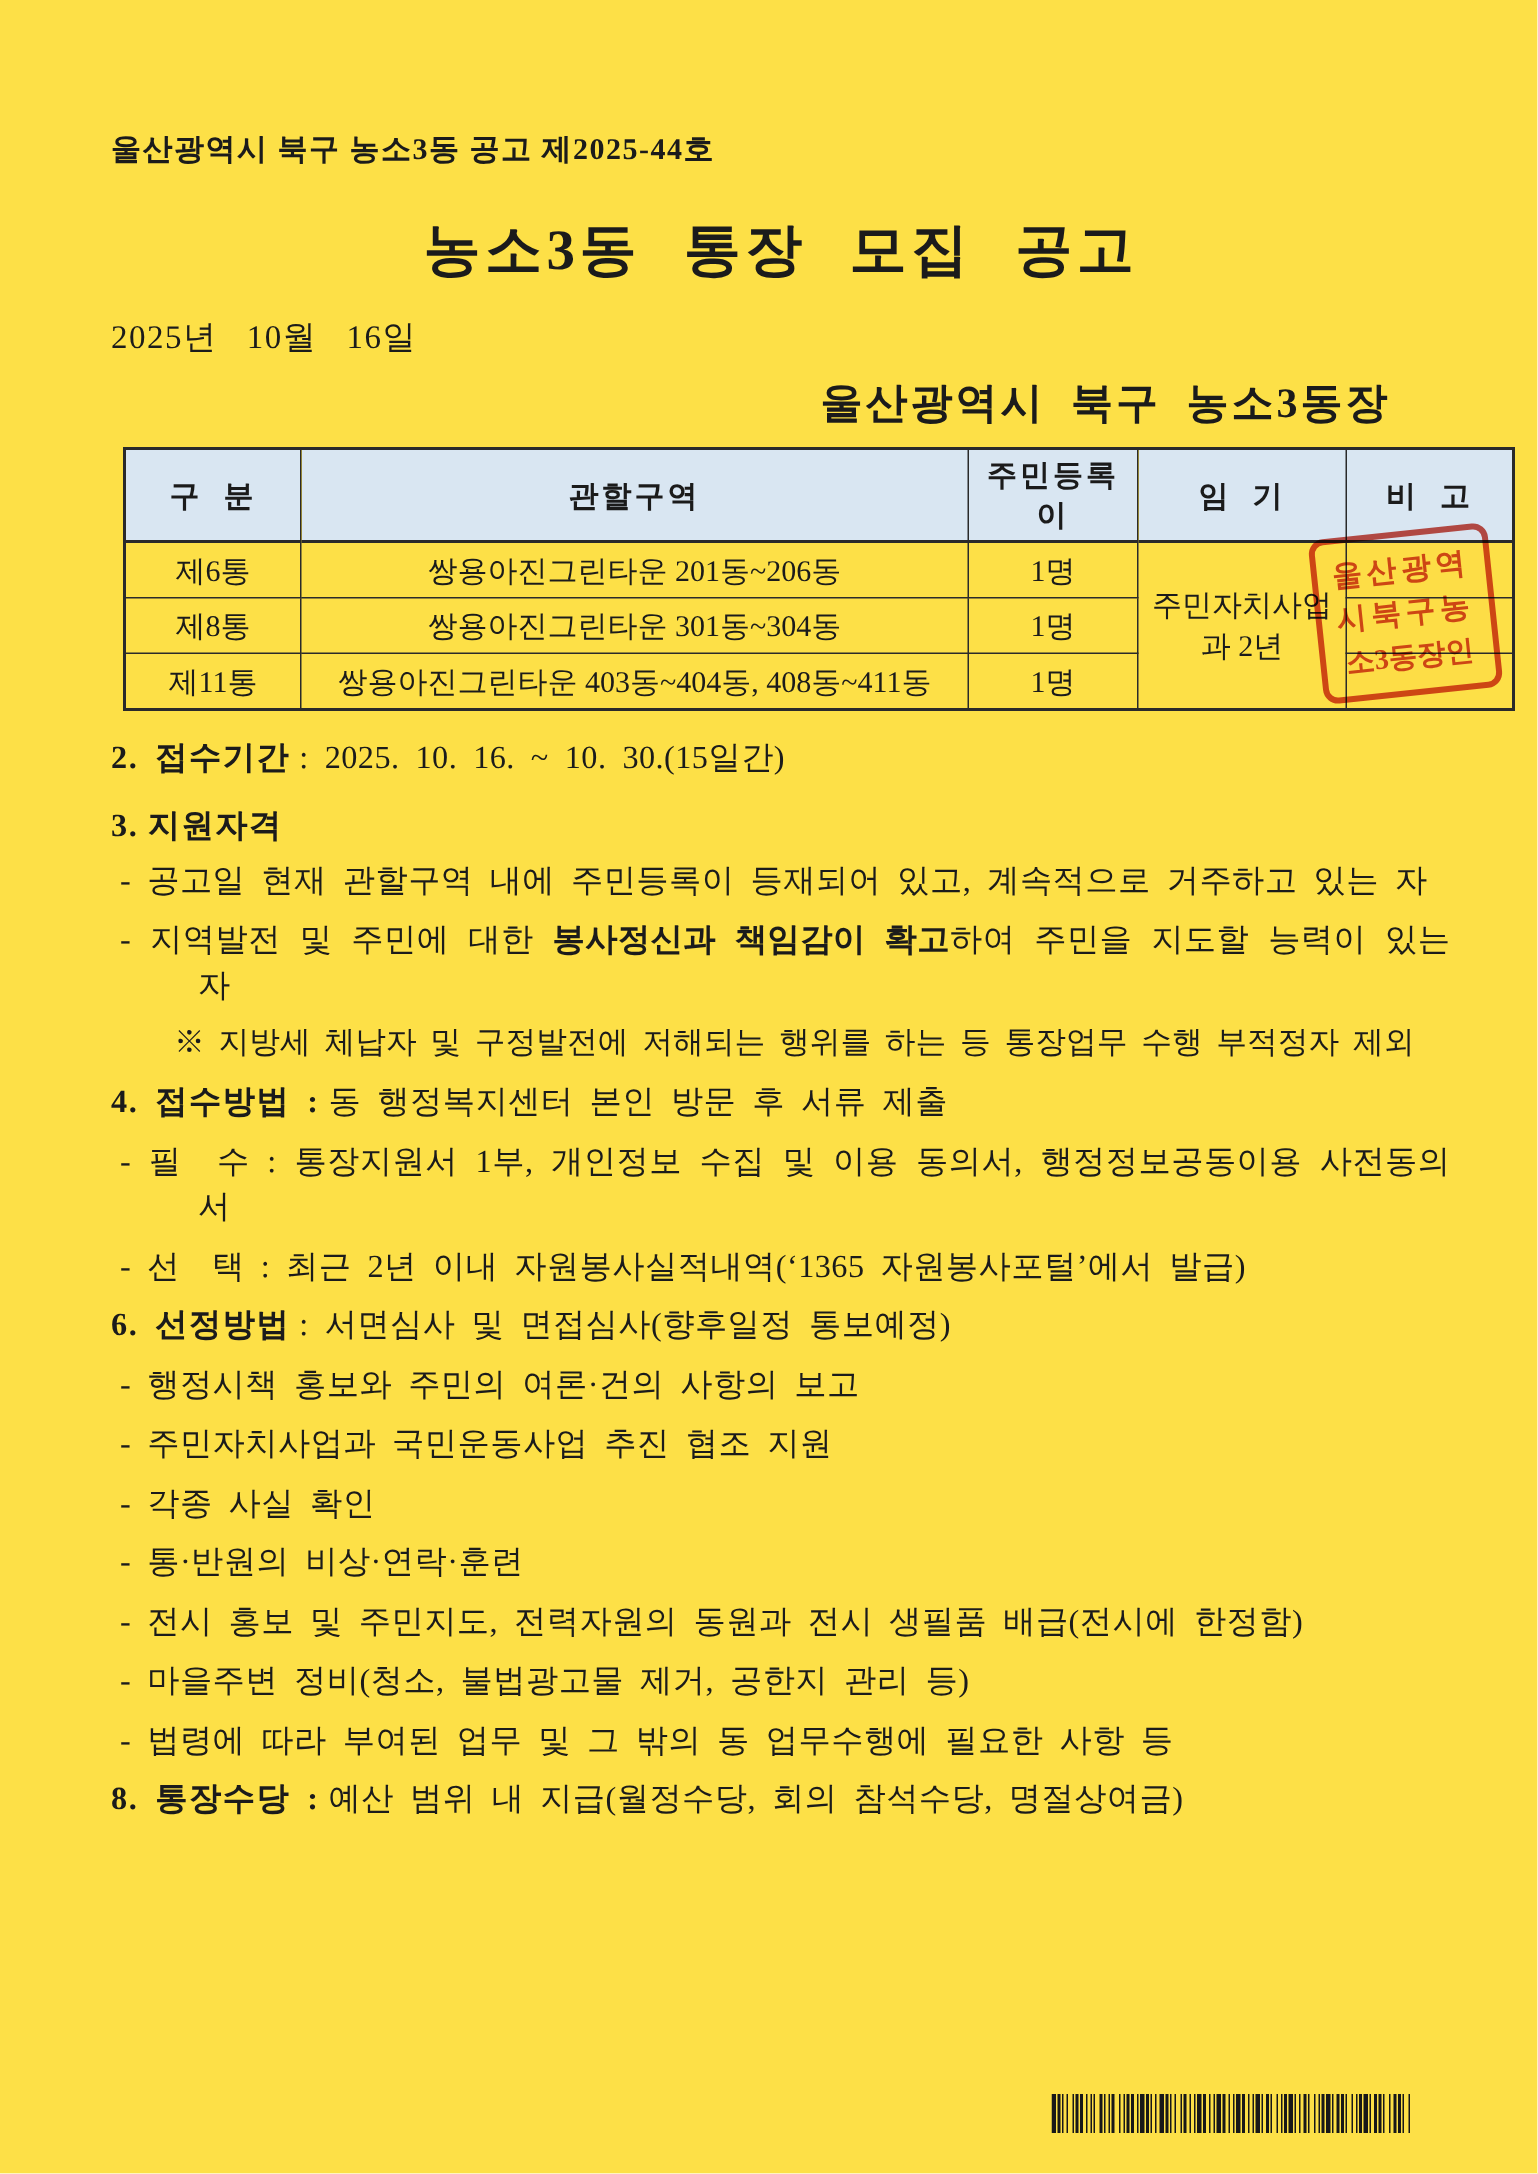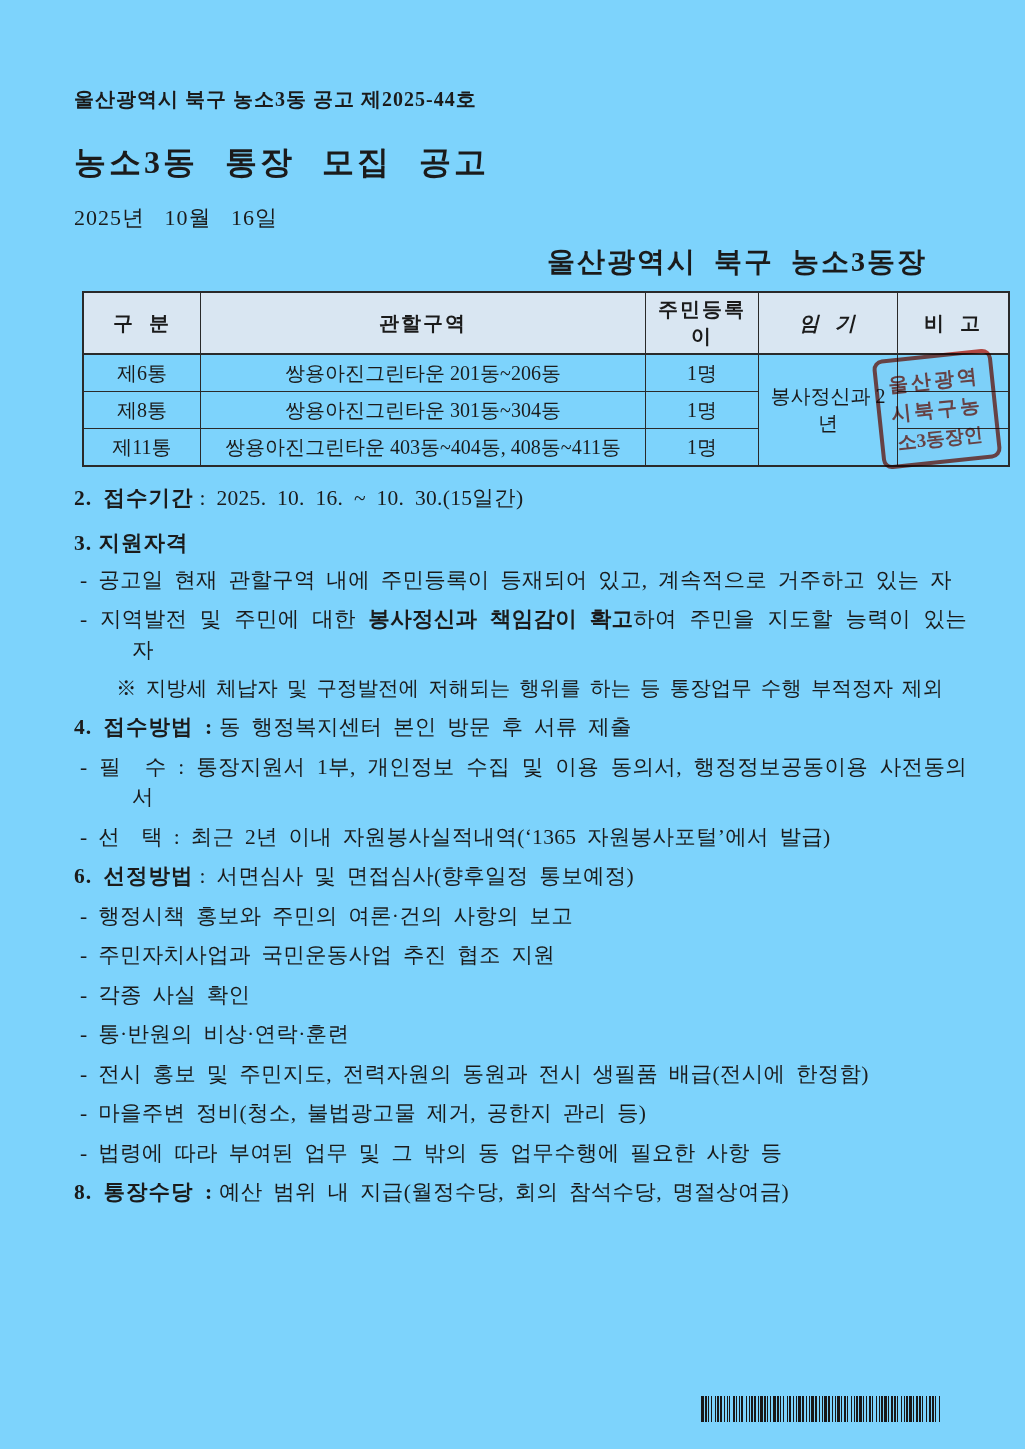--- a/index.html
+++ b/index.html
@@ -1,36 +1,37 @@
 <!DOCTYPE html>
 <html lang="ko"><head>
 <meta charset="utf-8">
 <style>
   html,body{margin:0;padding:0;background:#ffffff;}
   .page{
     position:relative;
     width:1025px;
     height:1449px;
     margin:0 auto;
-    background:#7dd3fc;
+    background:#fde047;
     color:#1b1b1b;
     font-family:"Liberation Serif","DejaVu Serif",serif;
     overflow:hidden;
     box-sizing:border-box;
     padding:86px 58px 0 74px;
   }
   .pre{white-space:pre-wrap;}
   .notice-no{
     font-size:20px;
     font-weight:bold;
     letter-spacing:1px;
   }
   .doc-title{
     margin-top:28px;
-    font-size:32px;
+    text-align:center;
+    font-size:38px;
     font-weight:bold;
     letter-spacing:3px;
     word-spacing:16px;
   }
   .intro{
     margin-top:38px;
     font-size:21.5px;
     line-height:2.25;
     text-align:justify;
     text-indent:10px;
@@ -106,21 +107,21 @@
     background:#d9e6f2;
     font-weight:bold;
     height:34px;
     border-bottom:2.5px solid #2a2a2a;
     letter-spacing:2px;
   }
   .recruit-table{border:2.5px solid #2a2a2a;}
   .recruit-table .col-gubun{width:108px;}
   .recruit-table .col-area{width:436px;}
   .recruit-table .col-count{width:104px;}
-  .recruit-table .col-term{width:130px;font-style:italic;}
+  .recruit-table .col-term{width:130px;}
   .recruit-table .col-note{width:102px;}
   .line{
     font-size:21.5px;
     line-height:1.42;
     margin-bottom:9px;
     letter-spacing:0.3px;
     word-spacing:5px;
   }
   .line .lbl{font-weight:bold;letter-spacing:1px;}
   .line .val{margin-left:6px;}
@@ -185,21 +186,21 @@
         <th class="col-count pre">주민등록이</th>
         <th class="col-term pre">임  기</th>
         <th class="col-note pre">비  고</th>
       </tr>
     </thead>
     <tbody>
       <tr>
         <td>제6통</td>
         <td>쌍용아진그린타운 201동~206동</td>
         <td>1명</td>
-        <td rowspan="3">봉사정신과 2년</td>
+        <td rowspan="3">주민자치사업과 2년</td>
         <td></td>
       </tr>
       <tr>
         <td>제8통</td>
         <td>쌍용아진그린타운 301동~304동</td>
         <td>1명</td>
         <td></td>
       </tr>
       <tr>
         <td>제11통</td>

